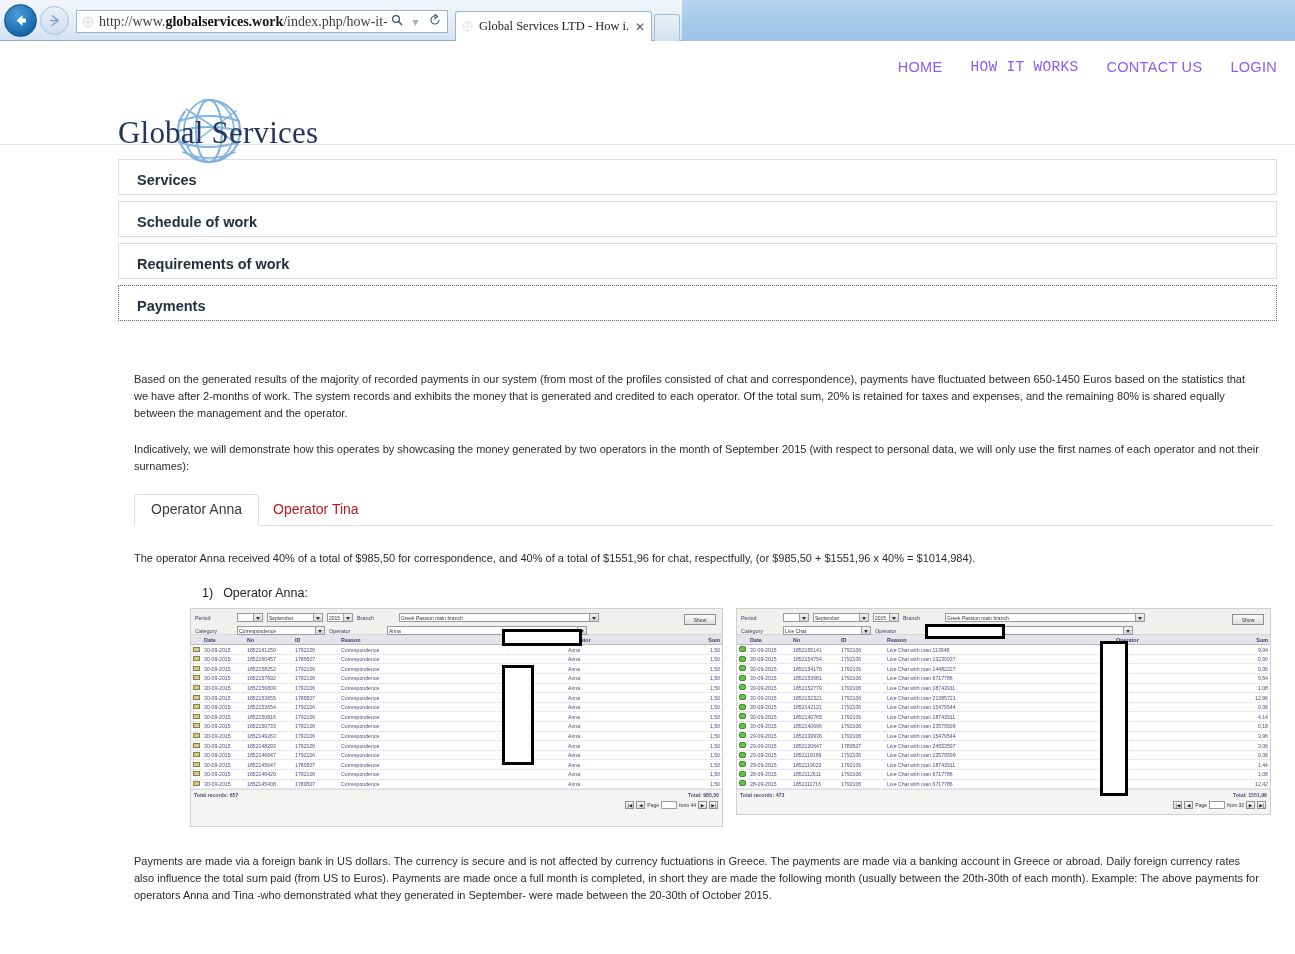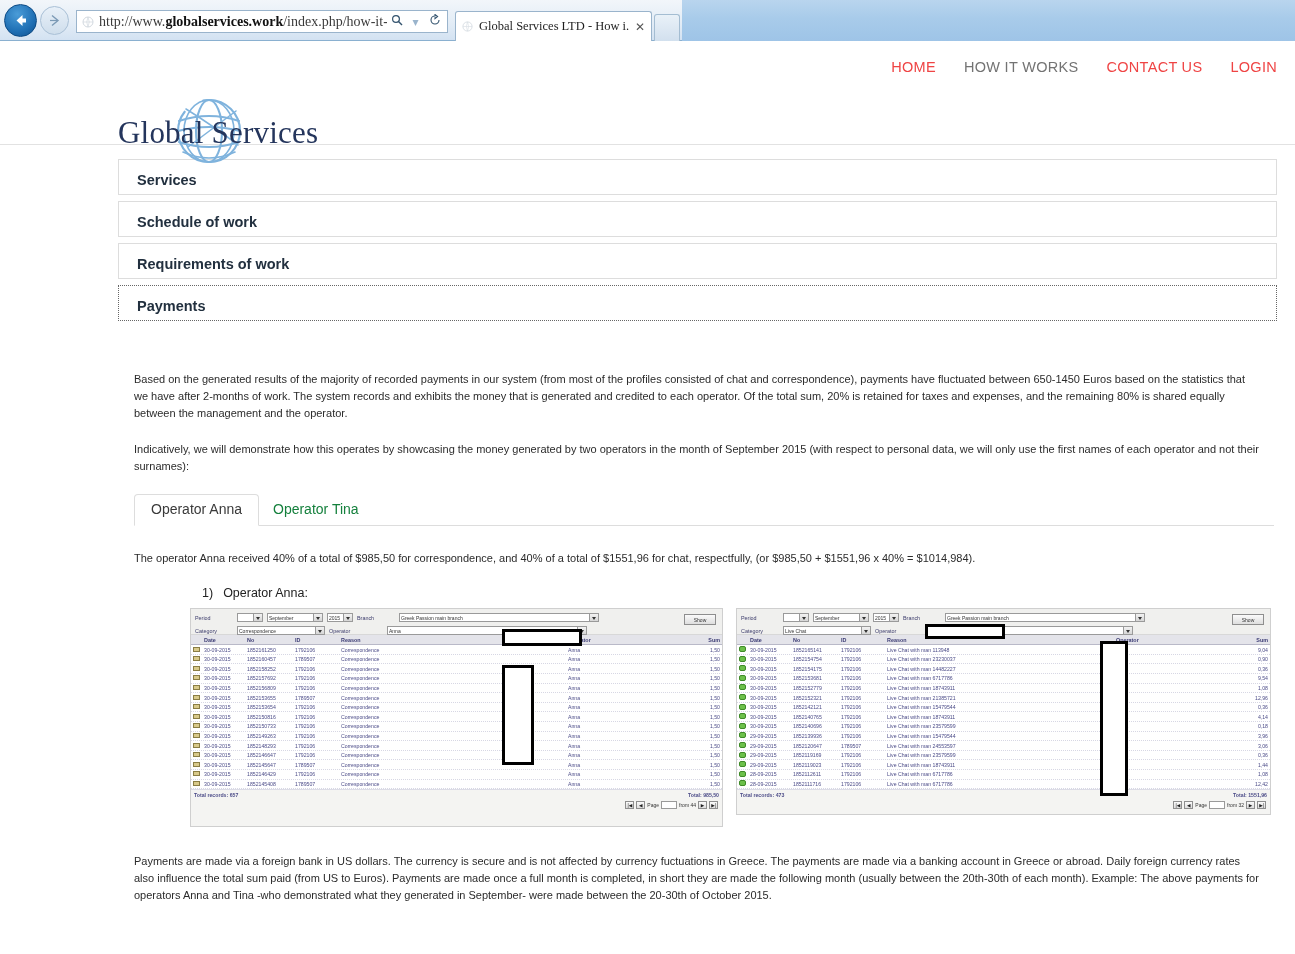--- a/index.html
+++ b/index.html
@@ -89,22 +89,22 @@
     z-index:3;
   }
   .logo-globe{
     position:absolute; left:48px; top:-7px; width:86px; height:86px; z-index:2;
   }
   .main-nav{
     position:absolute; right:18px; top:18px;
     display:flex; align-items:center; gap:28px;
     font-size:14.5px; letter-spacing:.3px;
   }
-  .nav-link{ color:#ef4444; text-decoration:none; white-space:nowrap; }
-  .nav-link.active{ color:#737373; position:relative; }
+  .nav-link{ color:#8b5cf6; text-decoration:none; white-space:nowrap; }
+  .nav-link.active{ color:#8b5cf6; position:relative;font-family:Liberation Mono, monospace; }
   .nav-link.active::before{
     content:""; position:absolute; left:-10px; right:-10px; top:-22px;
     height:4px; background:#2e6da4;
   }
 
   
   .content-wrap{ padding:14px 18px 0 118px; }
   .accordion{ width:1159px; }
   .acc-item{
     border:1px solid #ddd; background:#fff; margin-bottom:6px;
@@ -120,21 +120,21 @@
     margin:0 0 19px 0; width:1125px; text-align:left;
   }
 
   
   .tabs{
     position:relative; width:1140px; height:32px; margin-top:16px;
     border-bottom:1px solid #ddd;
   }
   .tab{
     position:absolute; bottom:-1px; height:32px; padding:6px 16px 0 16px;
-    font-size:14px; color:#15803d; background:transparent;
+    font-size:14px; color:#b91c1c; background:transparent;
     border:1px solid transparent; border-radius:4px 4px 0 0;
   }
   .tab.active{
     background:#fff; border:1px solid #ddd; border-bottom:1px solid #fff; color:#3a3a3a;
   }
   .tab-anna{ left:0; }
   .tab-tina{ left:122px; }
   .tab-intro{ margin-top:24px; }
 
   

